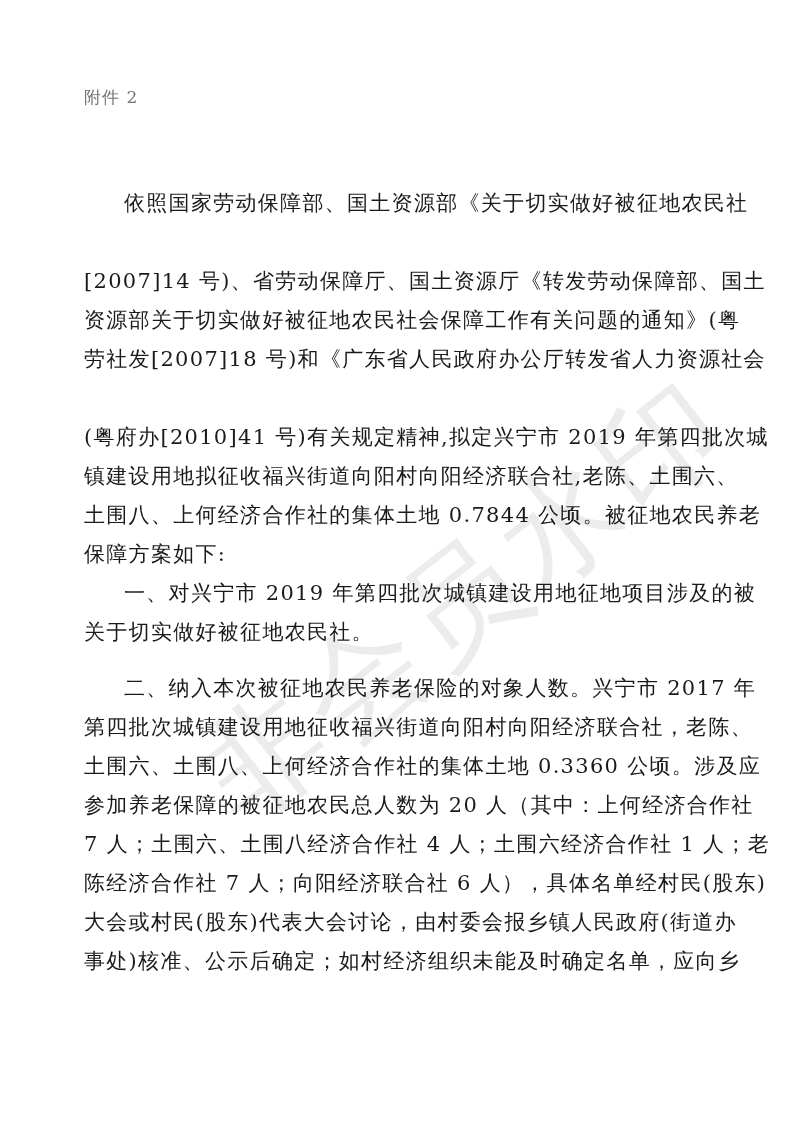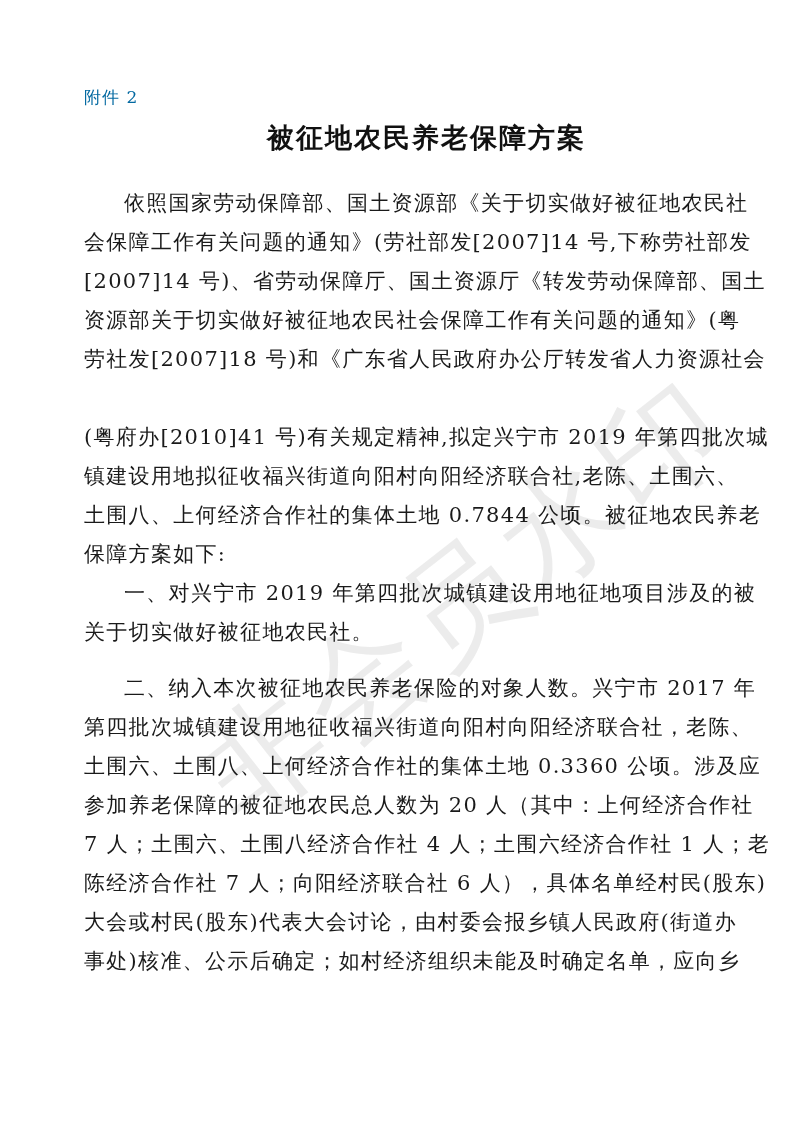--- a/index.html
+++ b/index.html
@@ -1,43 +1,41 @@
 <!DOCTYPE html>
 <html><head>
   <meta charset="utf-8">
   <style>
     html, body { margin: 0; padding: 0; background: #ffffff; }
     body { width: 793px; height: 1122px; position: relative; overflow: hidden;
       font-family: "DejaVu Serif", "Liberation Serif", serif; color: #1a1a1a; }
     .page { position: absolute; left: 0; top: 0; width: 793px; height: 1122px; }
-    .attachment { position: absolute; left: 84px; top: 86px; font-size: 17px; color: #0369a1; letter-spacing: 1px; }
+    .attachment { position: absolute; left: 84px; top: 86px; font-size: 17px; color: #737373; letter-spacing: 1px; }
     .title { position: absolute; left: 0; right: 0; top: 120px; text-align: center;
       font-size: 27px; font-weight: bold; letter-spacing: 2px; padding-left: 60px; color: #111; }
     .line { position: absolute; left: 84px; width: 625px; font-size: 21px; white-space: nowrap;
       letter-spacing: 1.3px; text-align: justify; text-align-last: justify; height: 26px; line-height: 26px; }
     .line.indent { left: 124px; width: 585px; }
     .line.last { text-align-last: left; }
     .watermark { position: absolute; left: 150px; top: 400px; width: 520px; height: 320px; pointer-events: none; }
     .watermark span { position: absolute; left: 0; top: 120px; font-size: 120px; color: rgba(200,200,200,0.35);
       transform: rotate(-38deg); transform-origin: center; white-space: nowrap; font-family: "DejaVu Sans", sans-serif; letter-spacing: 6px; }
   </style>
 </head>
 <body>
 
 <div class="page">
 
   <div class="watermark">
     <span>非会员水印</span>
   </div>
 
   <div class="attachment">附件 2</div>
-  <div class="title">被征地农民养老保障方案</div>
 
   <div class="line indent" style="top:190px">依照国家劳动保障部、国土资源部《关于切实做好被征地农民社</div>
-  <div class="line" style="top:229px">会保障工作有关问题的通知》(劳社部发[2007]14 号,下称劳社部发</div>
   <div class="line" style="top:268px">[2007]14 号)、省劳动保障厅、国土资源厅《转发劳动保障部、国土</div>
   <div class="line" style="top:307px">资源部关于切实做好被征地农民社会保障工作有关问题的通知》(粤</div>
   <div class="line" style="top:346px">劳社发[2007]18 号)和《广东省人民政府办公厅转发省人力资源社会</div>
   <div class="line" style="top:424px">(粤府办[2010]41 号)有关规定精神,拟定兴宁市 2019 年第四批次城</div>
   <div class="line" style="top:463px">镇建设用地拟征收福兴街道向阳村向阳经济联合社,老陈、土围六、</div>
   <div class="line" style="top:502px">土围八、上何经济合作社的集体土地 0.7844 公顷。被征地农民养老</div>
   <div class="line last" style="top:541px">保障方案如下:</div>
 
   <div class="line indent" style="top:580px">一、对兴宁市 2019 年第四批次城镇建设用地征地项目涉及的被</div>
   <div class="line last" style="top:619px">关于切实做好被征地农民社。</div>

